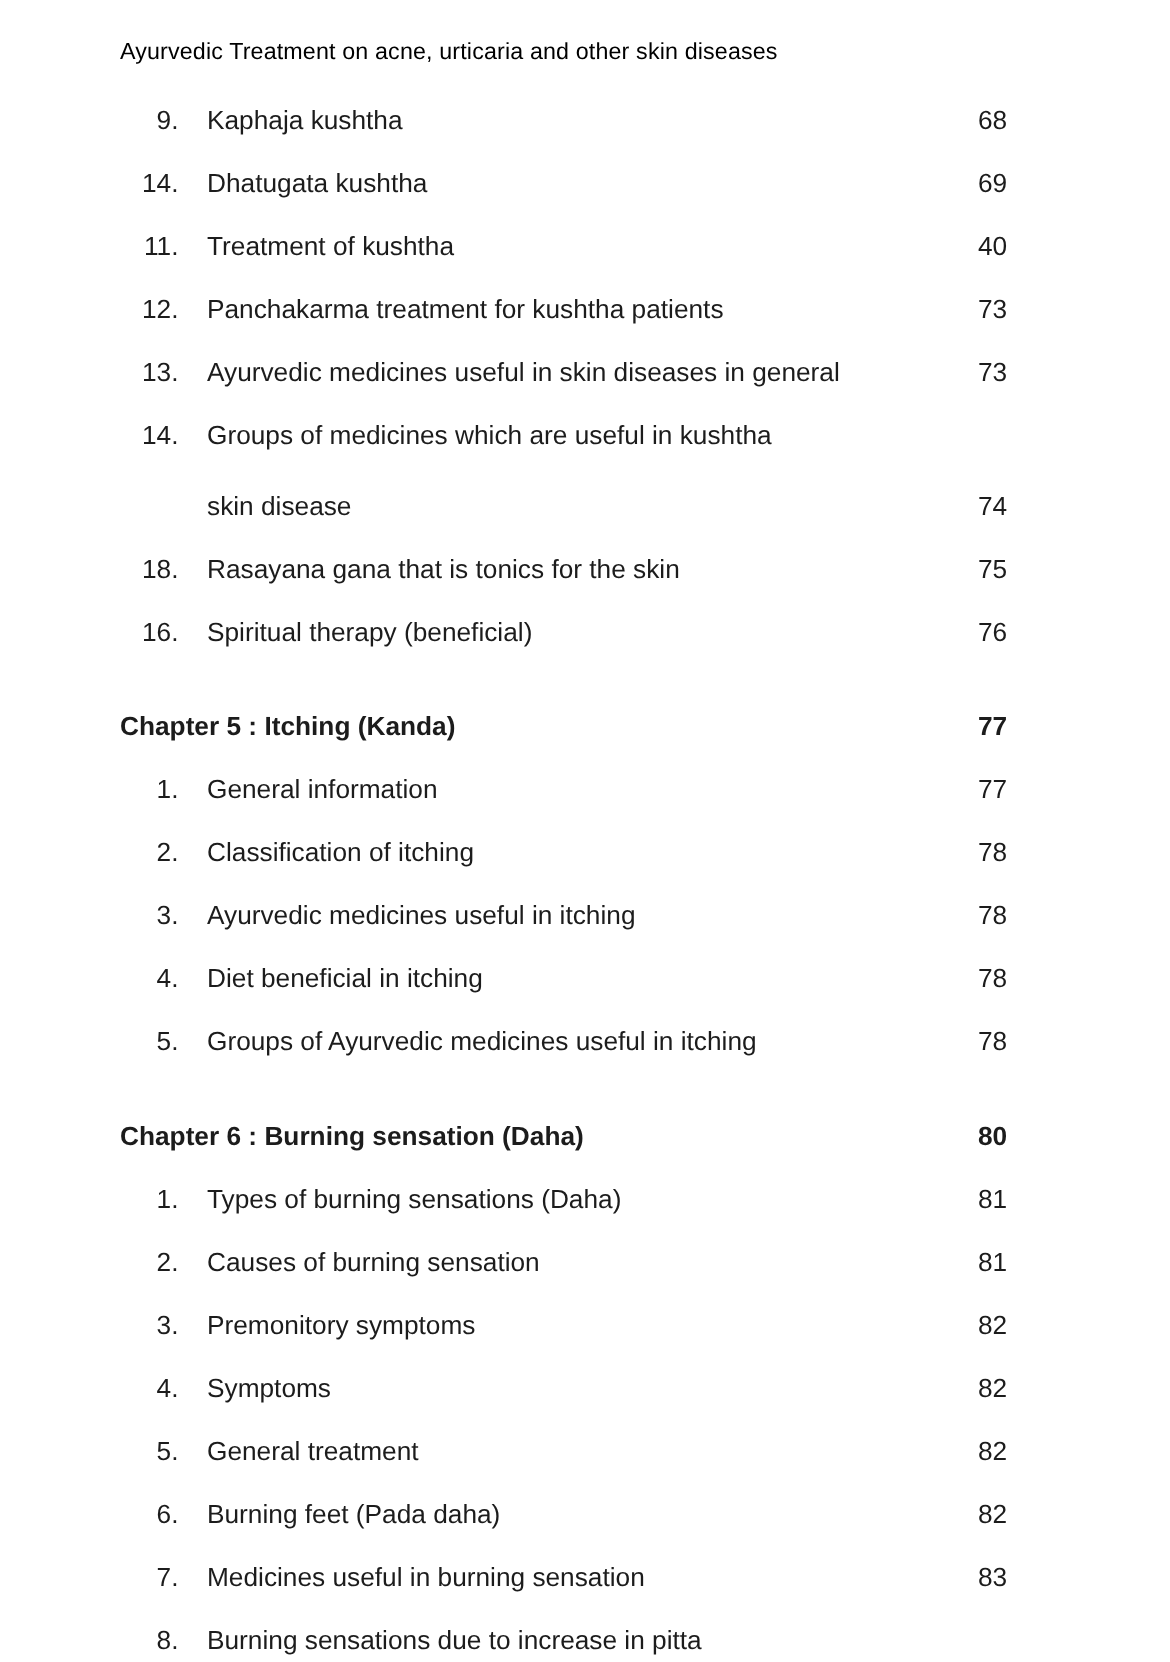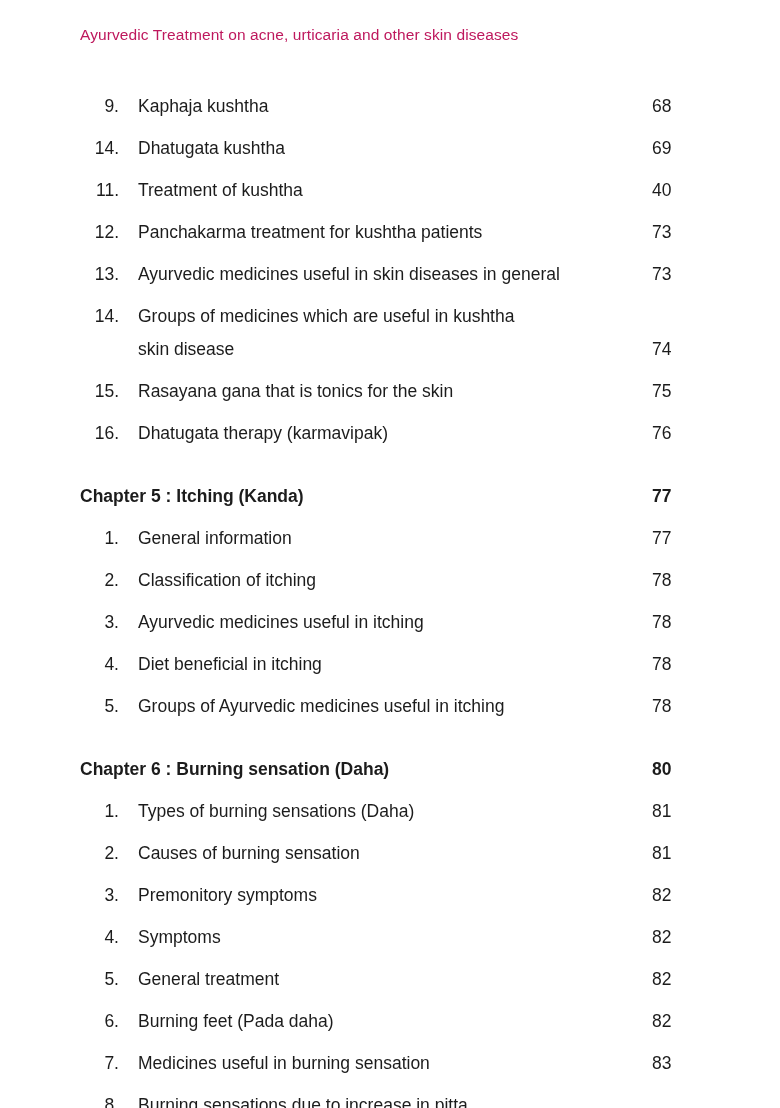--- a/index.html
+++ b/index.html
@@ -14,22 +14,22 @@
     background: #ffffff;
     box-sizing: border-box;
     padding: 25px 86px 0 80px;
     font-family: "Liberation Sans", sans-serif;
     color: #1c1c1c;
     overflow: hidden;
   }
   .doc-header {
     font-size: 15.5px;
     line-height: 20px;
-    color: #be185d;
-    margin-bottom: 50px;
+    color: #000000;
+    margin-bottom: 24px;
     letter-spacing: 0.1px;
   }
   .toc {
     width: 100%;
   }
   .toc-row {
     display: flex;
     align-items: flex-start;
     font-size: 17.5px;
     line-height: 23px;
@@ -57,21 +57,21 @@
     margin-top: 40px;
   }
   .toc-row.chapter .title {
     padding-left: 0;
   }
   .toc-row .l1 {
     display: block;
   }
   .toc-row .l2 {
     display: block;
-    margin-top: 10px;
+    margin-top: 24px;
   }
 </style>
 </head>
 <body>
 
 <div class="page">
 
   <div class="doc-header">Ayurvedic Treatment on acne, urticaria and other skin diseases</div>
 
   <div class="toc">
@@ -109,28 +109,28 @@
     <div class="toc-row">
       <span class="num">14.</span>
       <span class="title">
         <span class="l1">Groups of medicines which are useful in kushtha</span>
         <span class="l2">skin disease</span>
       </span>
       <span class="pg">74</span>
     </div>
 
     <div class="toc-row">
-      <span class="num">15.</span>
+      <span class="num">18.</span>
       <span class="title">Rasayana gana that is tonics for the skin</span>
       <span class="pg">75</span>
     </div>
 
     <div class="toc-row">
       <span class="num">16.</span>
-      <span class="title">Dhatugata therapy (karmavipak)</span>
+      <span class="title">Spiritual therapy (beneficial)</span>
       <span class="pg">76</span>
     </div>
 
     <div class="toc-row chapter">
       <span class="title">Chapter 5 : Itching (Kanda)</span>
       <span class="pg">77</span>
     </div>
 
     <div class="toc-row">
       <span class="num">1.</span>

